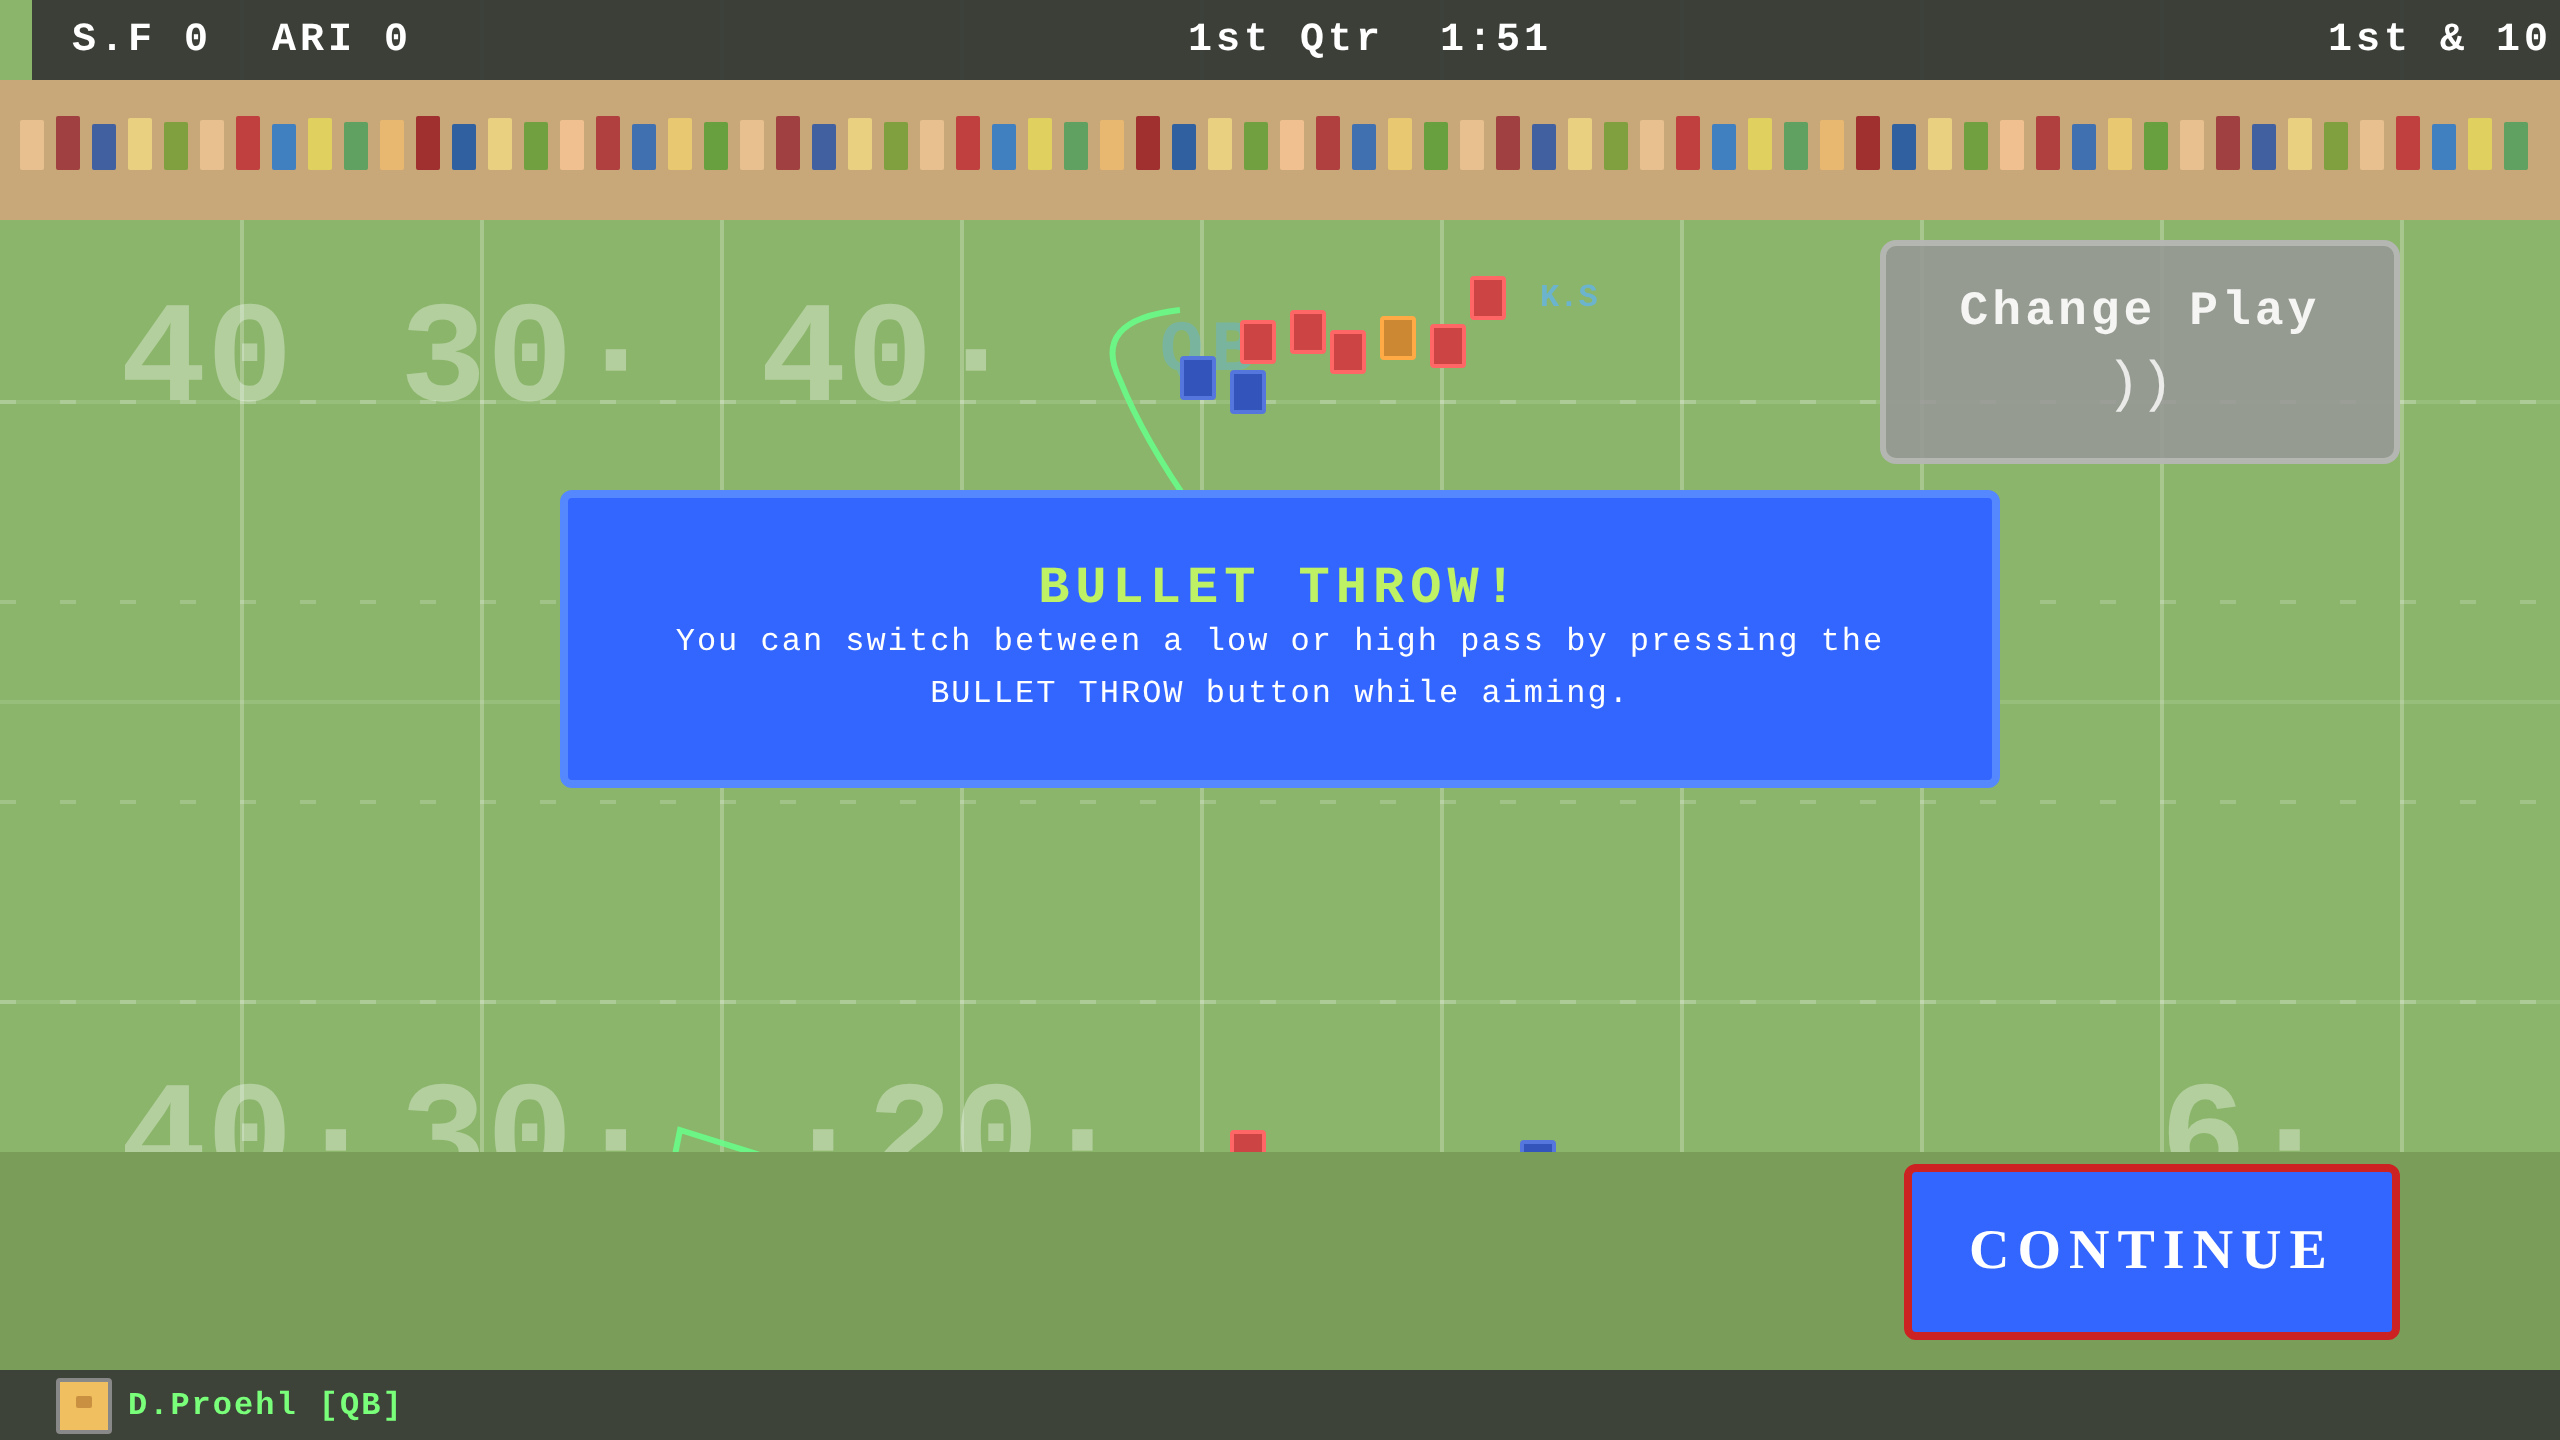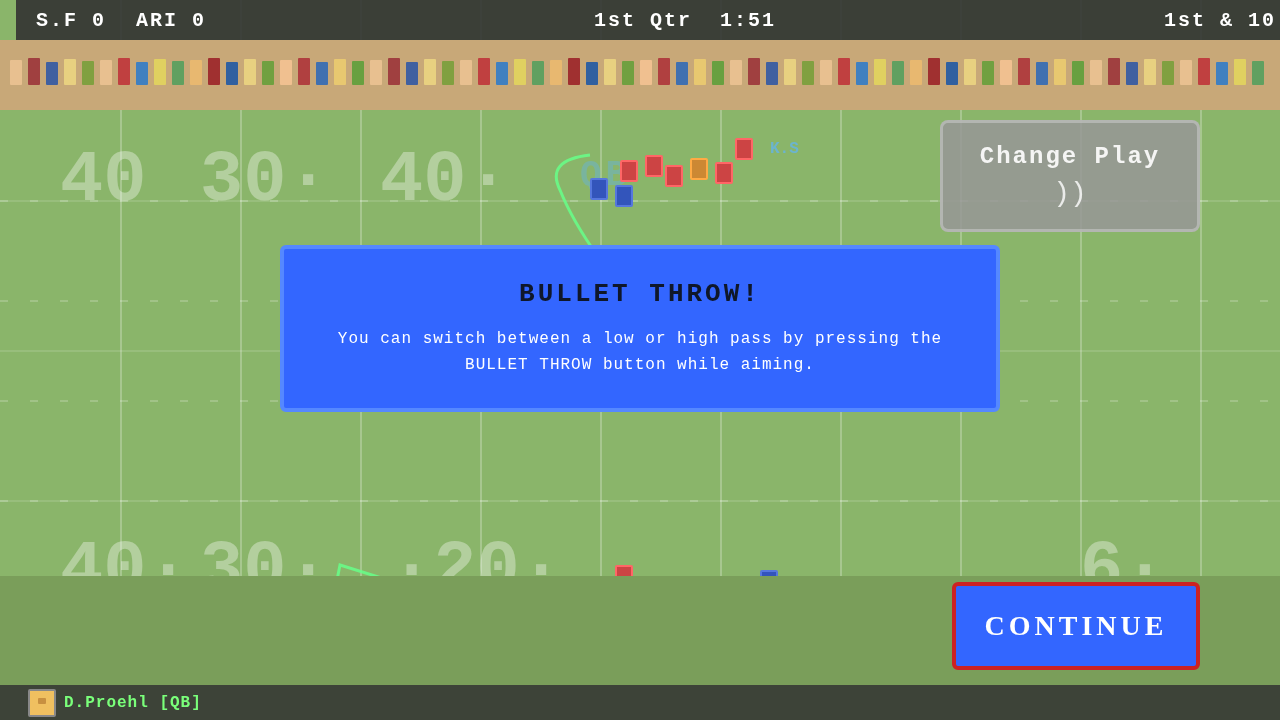--- a/index.html
+++ b/index.html
@@ -127,26 +127,25 @@
       width: 720px;
       background: #3366ff;
       border: 4px solid #5588ff;
       border-radius: 6px;
       padding: 30px 40px;
       z-index: 20;
       text-align: center;
     }
 
     .tutorial-title {
-      color: #0f172a;
+      color: #bef264;
       font-family: 'Courier New', monospace;
       font-size: 26px;
       font-weight: bold;
       letter-spacing: 3px;
-      margin-bottom: 18px;
       text-transform: uppercase;
     }
 
     .tutorial-body {
       color: white;
       font-family: 'Courier New', monospace;
       font-size: 16px;
       line-height: 1.6;
       letter-spacing: 1px;
     }

